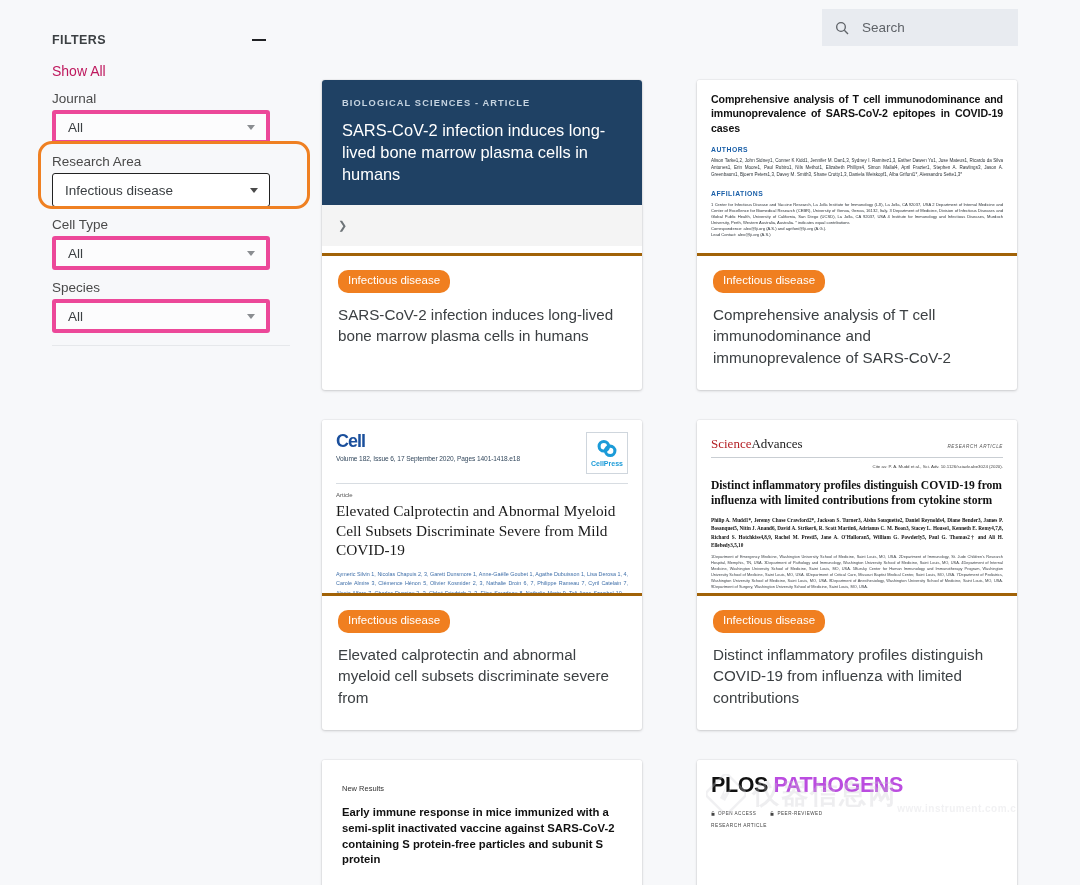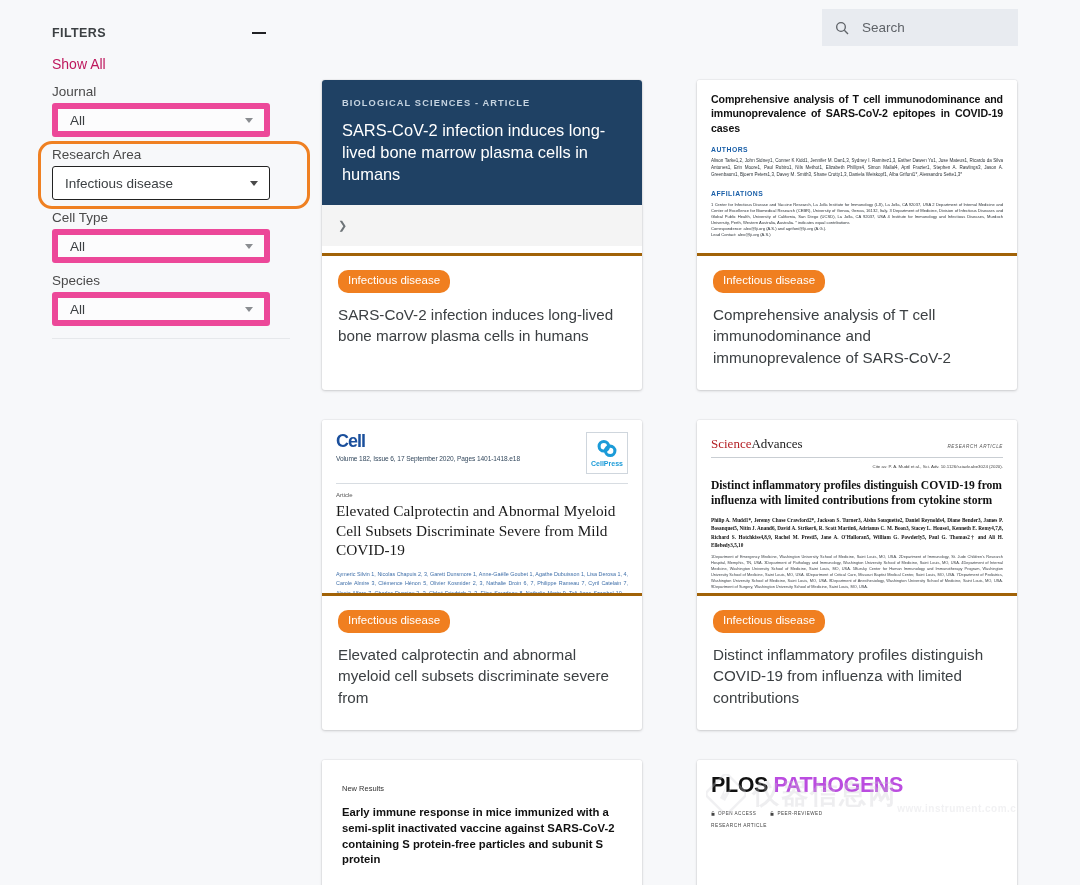--- a/index.html
+++ b/index.html
@@ -6,21 +6,21 @@
   html, body {
     width: 1080px; height: 885px;
     background: #f7f8fa;
     font-family: "Liberation Sans", sans-serif;
     overflow: hidden;
   }
   body { position: relative; }
 
   
   .sidebar {
-    position: absolute; left: 0; top: 8px; width: 300px; height: 678px;
+    position: absolute; left: 0; top: 15px; width: 300px; height: 678px;
     padding: 12px 30px 0 52px;
   }
   .filters-head {
     display: flex; align-items: center; justify-content: space-between;
     height: 26px; margin-bottom: 10px;
   }
   .filters-title {
     font-size: 12.5px; font-weight: bold; color: #3c4043; letter-spacing: .4px;
   }
   .collapse-btn {
@@ -29,21 +29,21 @@
   }
   .collapse-btn .bar { width: 14px; height: 2px; background: #202124; display: block; }
   .show-all {
     font-size: 14px; color: #be185d; margin-bottom: 12px; cursor: pointer;
   }
   .filter-group { margin-bottom: 10px; }
   .filter-label {
     font-size: 13.5px; color: #4a4a4a; margin-bottom: 4px;
   }
   .select-box {
-    position: relative; height: 34px; border: 6px solid #ec4899; border-radius: 3px;
+    position: relative; height: 34px; border: 4px solid #ec4899; border-radius: 3px;
     background: #fcfcfd; display: flex; align-items: center;
     padding: 0 28px 0 12px; font-size: 13.5px; color: #3c4043; cursor: pointer;
   }
   .caret {
     position: absolute; right: 11px; top: 50%; margin-top: -2px;
     width: 0; height: 0; border-left: 4.5px solid transparent;
     border-right: 4.5px solid transparent; border-top: 5px solid #8a8d91;
   }
   
   .highlight-ring {

